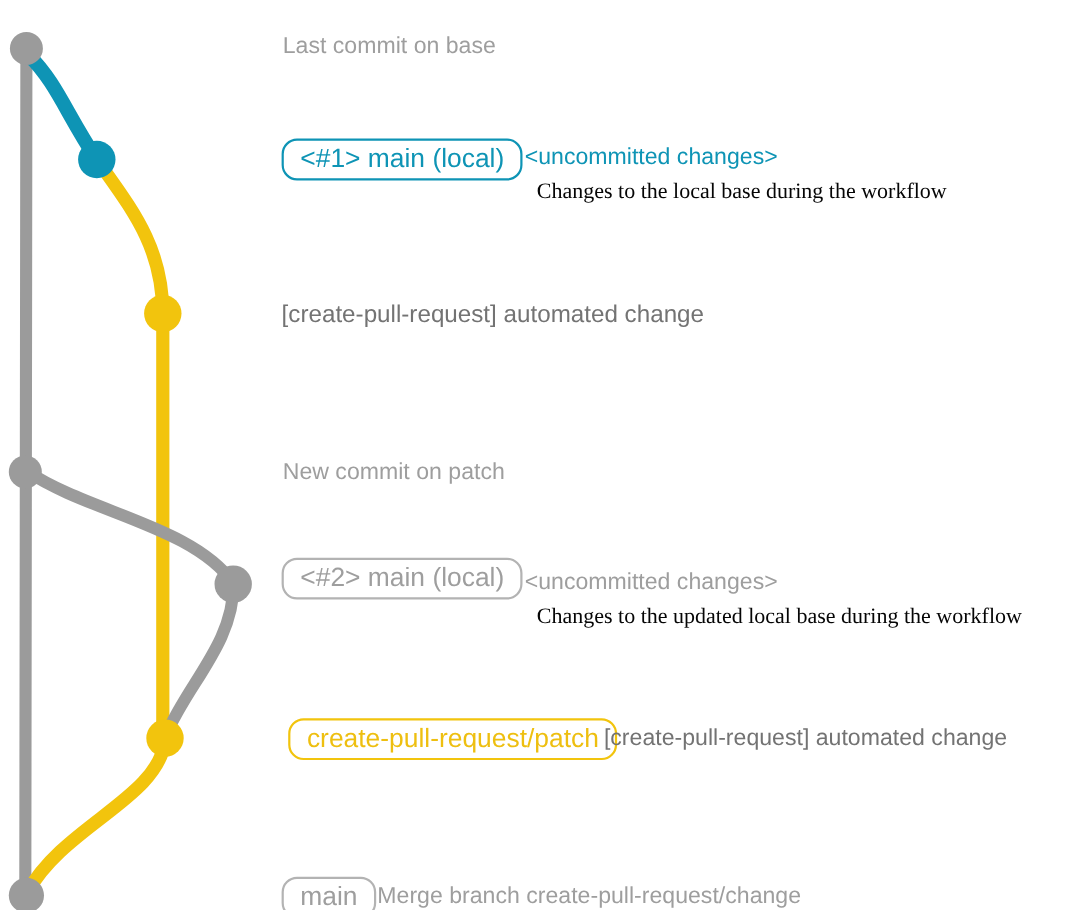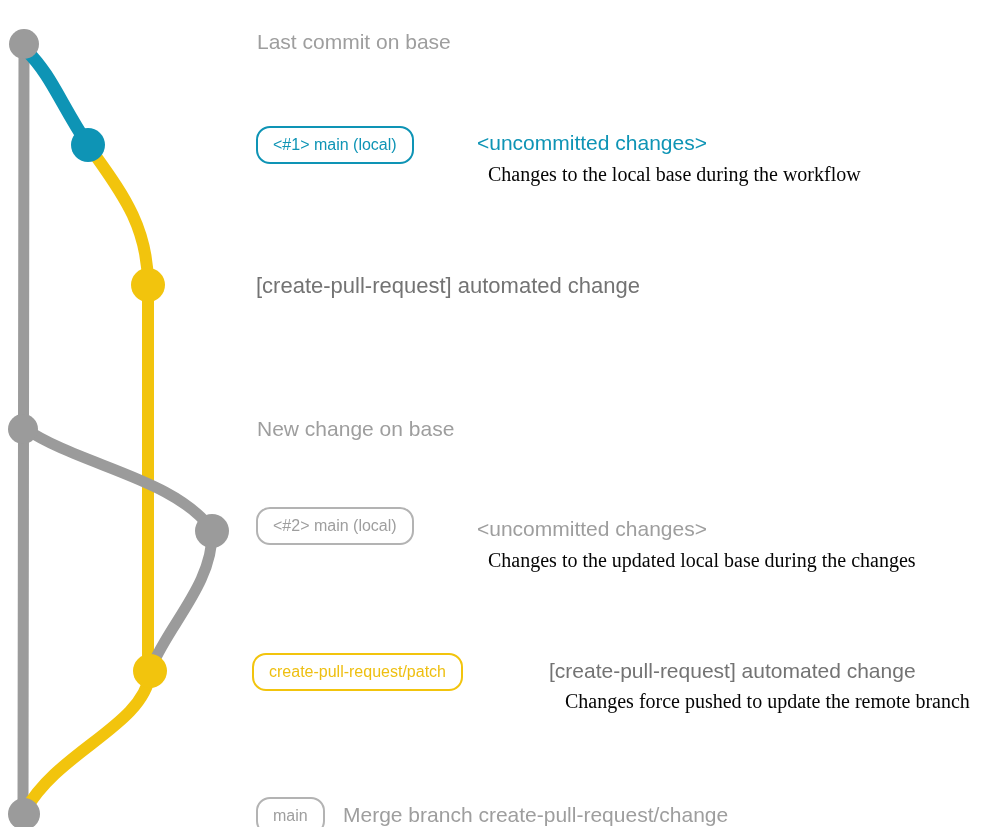--- a/index.html
+++ b/index.html
@@ -25,21 +25,21 @@
   .sans  { font-family: "Liberation Sans", sans-serif; font-size: 21px; }
   .serif { font-family: "Liberation Serif", serif; font-size: 20px; color: #050505; }
   .c-gray   { color: #9e9e9e; }
   .c-teal   { color: #0e94b5; }
   .c-yellow { color: #737373; }
   .big { font-size: 22px; }
 
   .pill {
     position: absolute;
     display: inline-block;
-    font-size: 16px;
+    font-size: 24px;
     line-height: 26px;
     padding: 4px 15px;
     border: 2px solid;
     border-radius: 14px;
     white-space: nowrap;
   }
   .pill-teal   { border-color: #0e94b5; color: #0e94b5; }
   .pill-gray   { border-color: #b3b3b3; color: #9e9e9e; }
   .pill-yellow { border-color: #f2c40d; color: #eebf10; }
 </style>
@@ -68,26 +68,25 @@
   </svg>
 
   <div class="t sans c-gray" style="left:257px; top:12px;">Last commit on base</div>
 
   <div class="pill pill-teal" style="left:256px; top:108px;">&lt;#1&gt; main (local)</div>
   <div class="t sans c-teal" style="left:477px; top:113px;">&lt;uncommitted changes&gt;</div>
   <div class="t serif" style="left:488px; top:145px;">Changes to the local base during the workflow</div>
 
   <div class="t sans c-yellow big" style="left:256px; top:255px;">[create-pull-request] automated change</div>
 
-  <div class="t sans c-gray" style="left:257px; top:399px;">New change on base</div>
+  <div class="t sans c-gray" style="left:257px; top:399px;">New commit on patch</div>
 
   <div class="pill pill-gray" style="left:256px; top:489px;">&lt;#2&gt; main (local)</div>
   <div class="t sans c-gray" style="left:477px; top:499px;">&lt;uncommitted changes&gt;</div>
-  <div class="t serif" style="left:488px; top:531px;">Changes to the updated local base during the changes</div>
+  <div class="t serif" style="left:488px; top:531px;">Changes to the updated local base during the workflow</div>
 
-  <div class="pill pill-yellow" style="left:252px; top:635px;">create-pull-request/patch</div>
+  <div class="pill pill-yellow" style="left:262px; top:635px;">create-pull-request/patch</div>
   <div class="t sans c-yellow" style="left:549px; top:641px;">[create-pull-request] automated change</div>
-  <div class="t serif" style="left:565px; top:672px;">Changes force pushed to update the remote branch</div>
 
   <div class="pill pill-gray" style="left:256px; top:779px;">main</div>
   <div class="t sans c-gray" style="left:343px; top:785px;">Merge branch create-pull-request/change</div>
 
 </div>
 
 </body></html>

